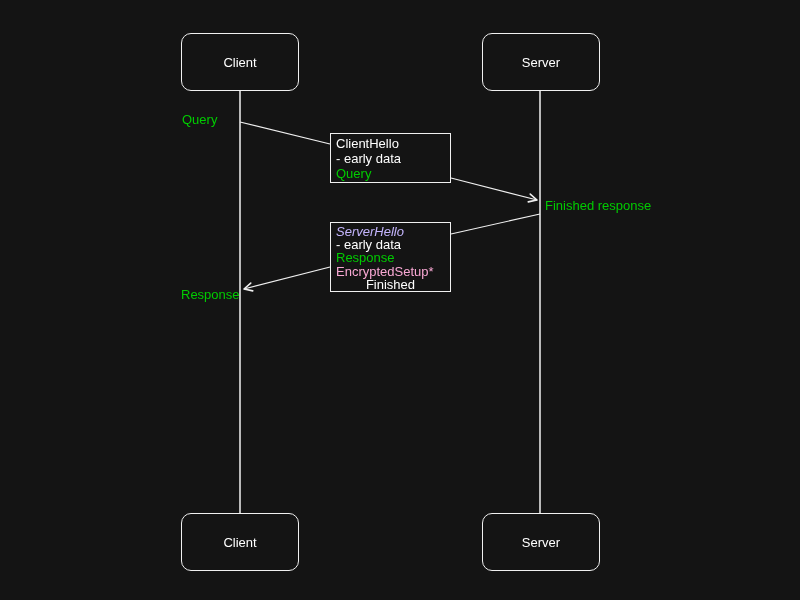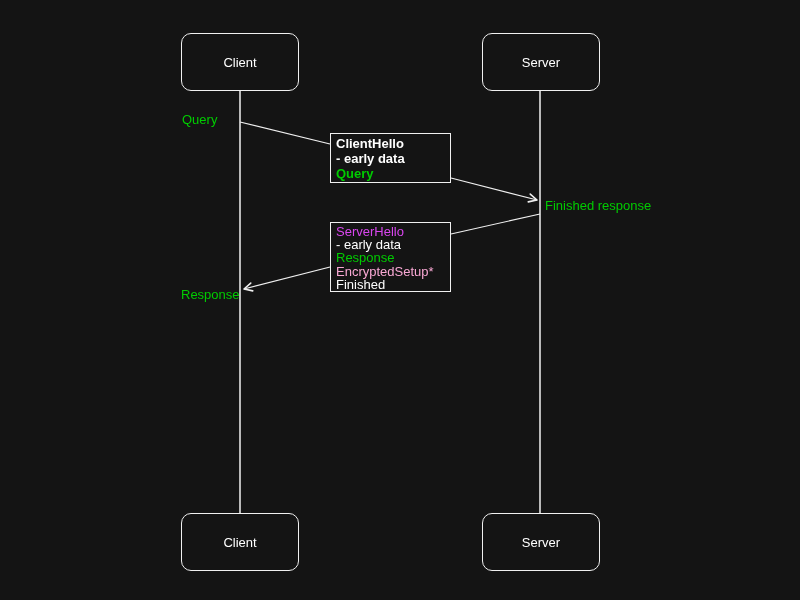--- a/index.html
+++ b/index.html
@@ -78,21 +78,21 @@
     left: 330px;
     width: 121px;
     border: 1px solid var(--line);
     background: var(--background);
     color: var(--text);
     font-size: 13px;
     padding: 2px 5px;
     box-sizing: border-box;
     overflow: hidden;
   }
-  #note-clienthello { top: 121px; height: 50px; line-height: 15px; font-weight: bold; }
+  #note-clienthello { top: 121px; height: 50px; line-height: 15px; }
   #note-serverhello { top: 210px; height: 70px; line-height: 13.2px; }
   .note .msg-line { white-space: nowrap; }
 </style>
 </head>
 <body>
 
 <div class="stage">
 
   <svg class="wires" viewBox="0 0 800 600" aria-hidden="true">
     <defs>
@@ -125,20 +125,20 @@
   <div class="annotation" id="annotation-compute">Finished response</div>
   <div class="annotation" id="annotation-response">Response</div>
 
   <div class="note" id="note-clienthello">
     <div class="msg-line" style="color: rgb(255, 255, 255);">ClientHello</div>
     <div class="msg-line" style="color: rgb(255, 255, 255);">- early data</div>
     <div class="msg-line" style="color: rgb(0, 204, 0);">Query</div>
   </div>
 
   <div class="note" id="note-serverhello">
-    <div class="msg-line" style="color: #d946ef;">ServerHello</div>
+    <div class="msg-line" style="color: #c4b5fd; font-style: italic;">ServerHello</div>
     <div class="msg-line" style="color: rgb(255, 255, 255);">- early data</div>
     <div class="msg-line" style="color: rgb(0, 204, 0);">Response</div>
     <div class="msg-line" style="color: #f9a8d4;">EncryptedSetup*</div>
-    <div class="msg-line" style="color: rgb(255, 255, 255);">Finished</div>
+    <div class="msg-line" style="color: rgb(255, 255, 255); text-align: center;">Finished</div>
   </div>
 
 </div>
 
 </body></html>

